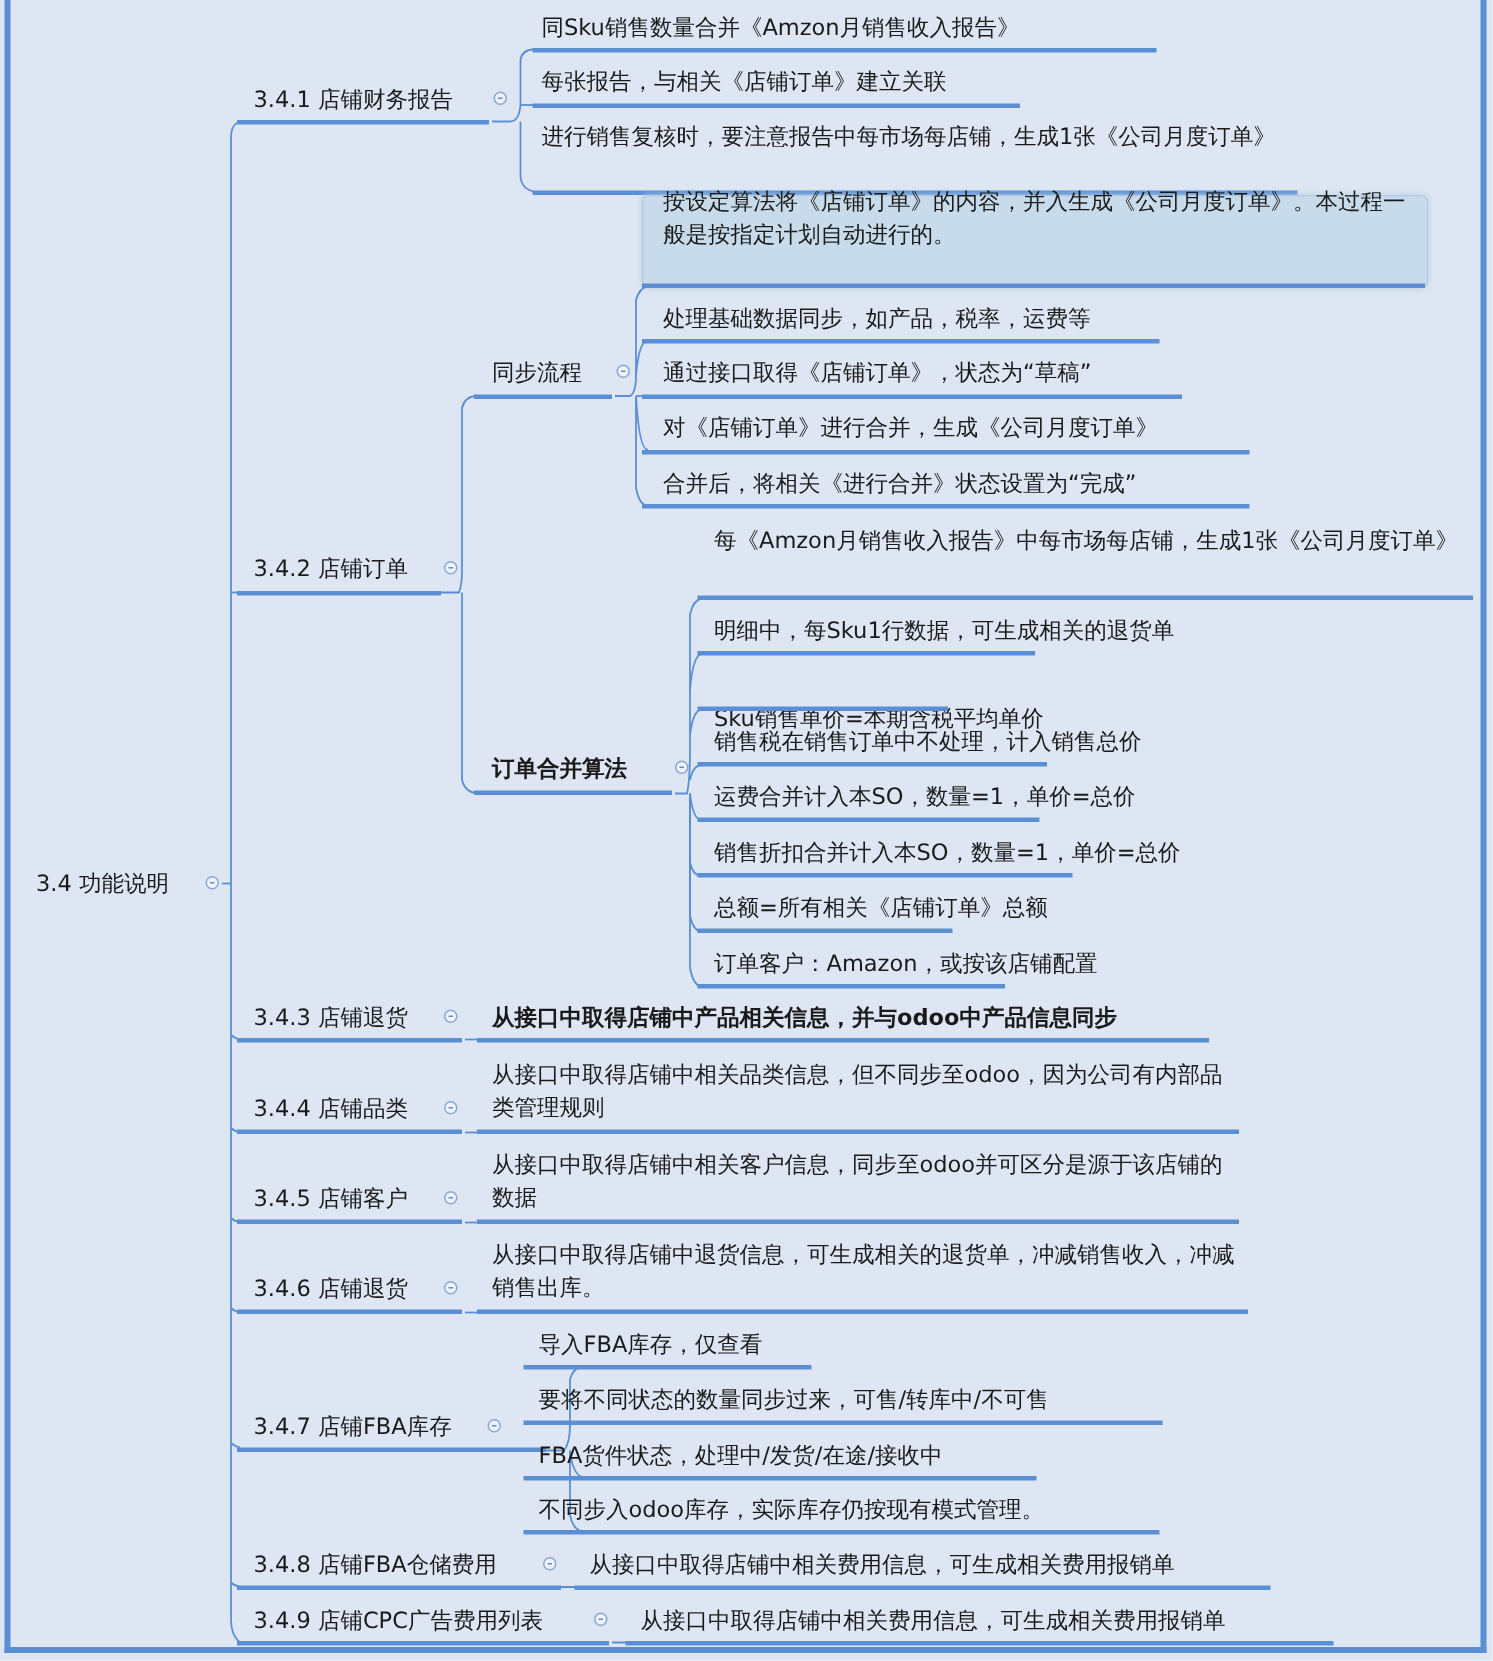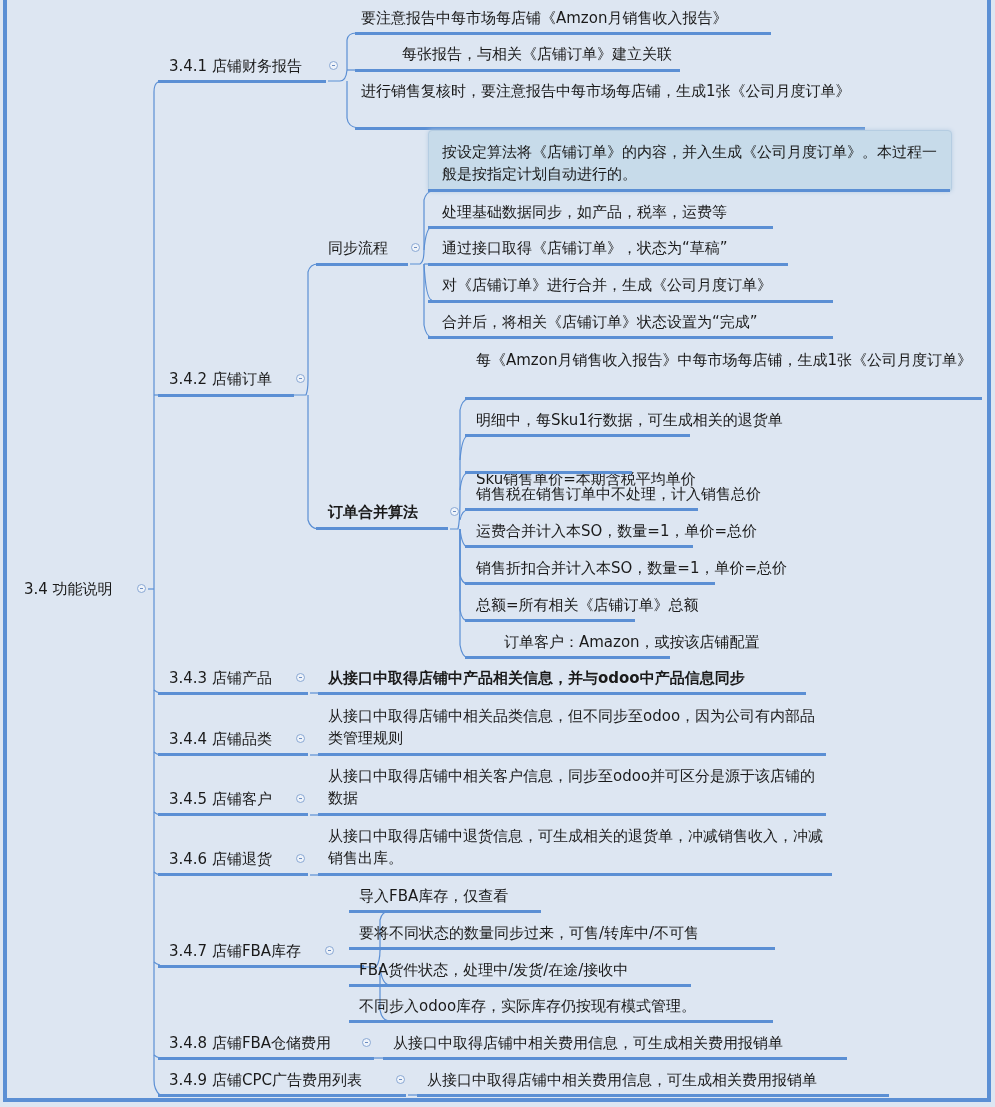--- a/index.html
+++ b/index.html
@@ -72,70 +72,70 @@
     <path d="M408,1095 L418,1095"></path>
   </g>
 </svg>
 
 <div class="node" style="left:24px;top:578px;">3.4 功能说明</div>
 <div class="collapse" style="left:137px;top:584px;"></div>
 
 <div class="node" style="left:169px;top:55px;">3.4.1 店铺财务报告</div>
 <div class="ul" style="left:158px;top:80px;width:168px;"></div>
 <div class="collapse" style="left:329px;top:61px;"></div>
-<div class="node" style="left:361px;top:7px;">要注意报告中每市场每店铺《Amzon月销售收入报告》</div>
+<div class="node" style="left:361px;top:7px;">同Sku销售数量合并《Amzon月销售收入报告》</div>
 <div class="ul" style="left:355px;top:32px;width:416px;"></div>
-<div class="node" style="left:361px;top:43px;margin-left:41px;">每张报告，与相关《店铺订单》建立关联</div>
+<div class="node" style="left:361px;top:43px;">每张报告，与相关《店铺订单》建立关联</div>
 <div class="ul" style="left:355px;top:69px;width:325px;"></div>
 <div class="node wrap" style="left:361px;top:80px;width:500px;">进行销售复核时，要注意报告中每市场每店铺，生成1张《公司月度订单》</div>
 <div class="ul" style="left:355px;top:127px;width:510px;"></div>
 
 <div class="node" style="left:169px;top:368px;">3.4.2 店铺订单</div>
 <div class="ul" style="left:158px;top:394px;width:136px;"></div>
 <div class="collapse" style="left:296px;top:374px;"></div>
 
 <div class="node" style="left:328px;top:237px;">同步流程</div>
 <div class="ul" style="left:316px;top:263px;width:92px;"></div>
 <div class="collapse" style="left:411px;top:243px;"></div>
 
 <div class="callout"></div>
-<div class="node wrap" style="left:442px;top:141px;width:500px;">按设定算法将《店铺订单》的内容，并入生成《公司月度订单》。本过程一般是按指定计划自动进行的。</div>
+<div class="node wrap" style="left:442px;top:123px;width:500px;">按设定算法将《店铺订单》的内容，并入生成《公司月度订单》。本过程一般是按指定计划自动进行的。</div>
 <div class="ul" style="left:428px;top:189px;width:522px;"></div>
 
 <div class="node" style="left:442px;top:201px;">处理基础数据同步，如产品，税率，运费等</div>
 <div class="ul" style="left:428px;top:226px;width:345px;"></div>
 <div class="node" style="left:442px;top:237px;">通过接口取得《店铺订单》，状态为“草稿”</div>
 <div class="ul" style="left:428px;top:263px;width:360px;"></div>
 <div class="node" style="left:442px;top:274px;">对《店铺订单》进行合并，生成《公司月度订单》</div>
 <div class="ul" style="left:428px;top:300px;width:405px;"></div>
-<div class="node" style="left:442px;top:311px;">合并后，将相关《店铺订单》状态设置为“完成”</div>
+<div class="node" style="left:442px;top:311px;">合并后，将相关《进行合并》状态设置为“完成”</div>
 <div class="ul" style="left:428px;top:336px;width:405px;"></div>
 
 <div class="node" style="left:328px;top:501px;font-weight:bold;">订单合并算法</div>
 <div class="ul" style="left:316px;top:527px;width:132px;"></div>
 <div class="collapse" style="left:450px;top:507px;"></div>
 
 <div class="node wrap" style="left:476px;top:349px;width:500px;">每《Amzon月销售收入报告》中每市场每店铺，生成1张《公司月度订单》</div>
 <div class="ul" style="left:465px;top:397px;width:517px;"></div>
 <div class="node" style="left:476px;top:409px;">明细中，每Sku1行数据，可生成相关的退货单</div>
 <div class="ul" style="left:465px;top:434px;width:225px;"></div>
 <div class="node" style="left:476px;top:468px;">Sku销售单价=本期含税平均单价</div>
 <div class="ul" style="left:465px;top:471px;width:167px;"></div>
 <div class="node" style="left:476px;top:483px;">销售税在销售订单中不处理，计入销售总价</div>
 <div class="ul" style="left:465px;top:508px;width:233px;"></div>
 <div class="node" style="left:476px;top:520px;">运费合并计入本SO，数量=1，单价=总价</div>
 <div class="ul" style="left:465px;top:545px;width:228px;"></div>
 <div class="node" style="left:476px;top:557px;">销售折扣合并计入本SO，数量=1，单价=总价</div>
 <div class="ul" style="left:465px;top:582px;width:250px;"></div>
 <div class="node" style="left:476px;top:594px;text-align:right;">总额=所有相关《店铺订单》总额</div>
 <div class="ul" style="left:465px;top:619px;width:170px;"></div>
-<div class="node" style="left:476px;top:631px;margin-left:28px;">订单客户：Amazon，或按该店铺配置</div>
+<div class="node" style="left:476px;top:631px;">订单客户：Amazon，或按该店铺配置</div>
 <div class="ul" style="left:465px;top:656px;width:205px;"></div>
 
-<div class="node" style="left:169px;top:667px;">3.4.3 店铺产品</div>
+<div class="node" style="left:169px;top:667px;">3.4.3 店铺退货</div>
 <div class="ul" style="left:158px;top:692px;width:150px;"></div>
 <div class="collapse" style="left:296px;top:673px;"></div>
 <div class="node" style="left:328px;top:667px;font-weight:bold;">从接口中取得店铺中产品相关信息，并与odoo中产品信息同步</div>
 <div class="ul" style="left:318px;top:692px;width:488px;"></div>
 
 <div class="node" style="left:169px;top:728px;">3.4.4 店铺品类</div>
 <div class="ul" style="left:158px;top:753px;width:150px;"></div>
 <div class="collapse" style="left:296px;top:734px;"></div>
 <div class="node wrap" style="left:328px;top:705px;width:495px;">从接口中取得店铺中相关品类信息，但不同步至odoo，因为公司有内部品类管理规则</div>
 <div class="ul" style="left:318px;top:753px;width:508px;"></div>

